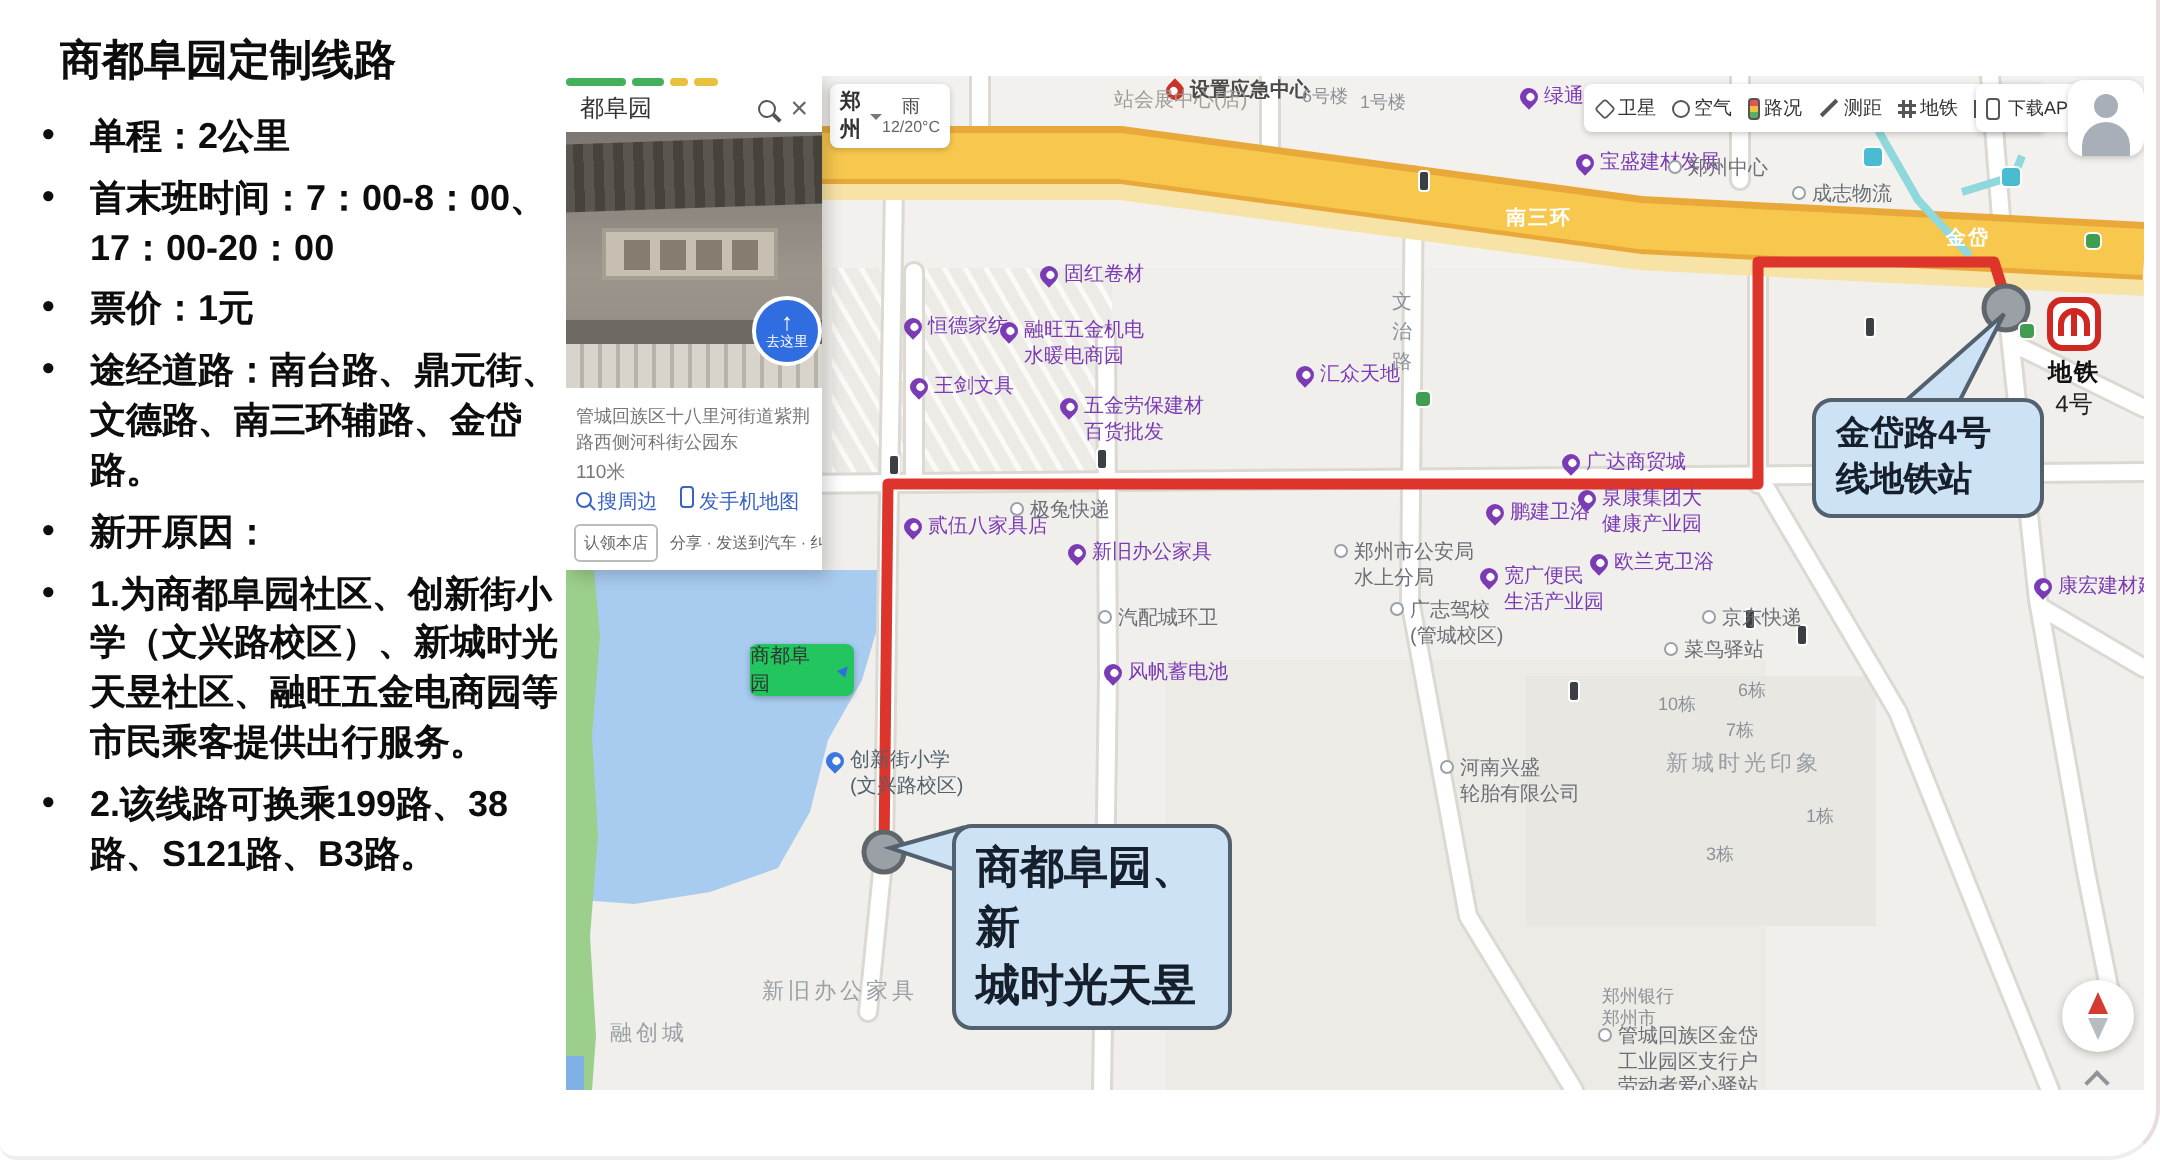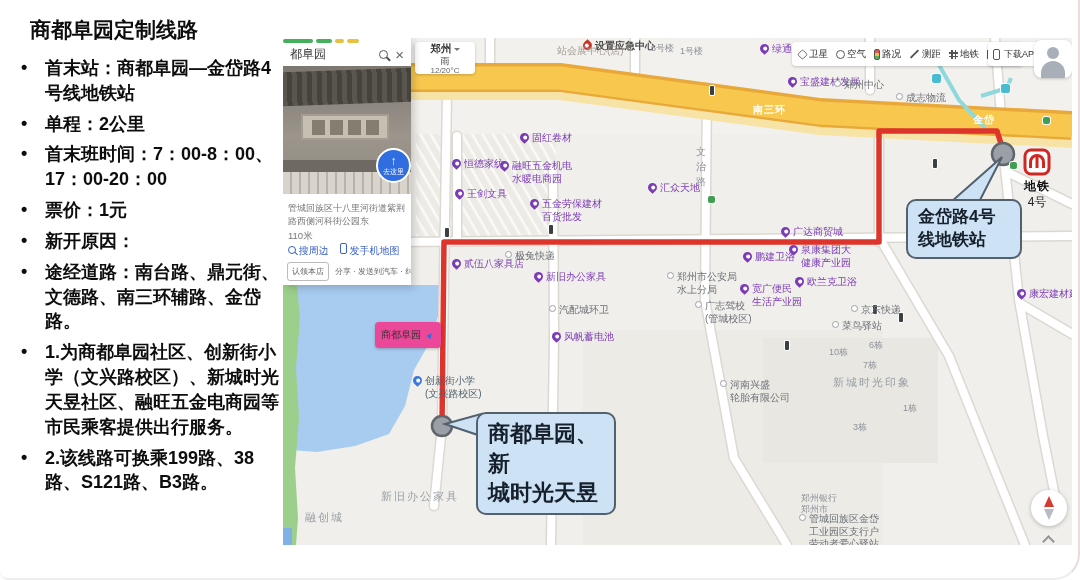--- a/index.html
+++ b/index.html
@@ -57,21 +57,21 @@
   .dist{position:absolute;left:5px;top:192px;font-size:9.5px;color:#777;}
   .acts{position:absolute;left:5px;top:205px;display:flex;gap:11px;align-items:center;color:#3a62c4;font-size:10px;}
   .acts b{font-weight:400;}
   .mag2{width:8px;height:8px;border:1.4px solid #3a62c4;border-radius:50%;position:relative;display:inline-block;box-sizing:border-box;}
   .mag2::after{content:"";position:absolute;width:4px;height:1.4px;background:#3a62c4;transform:rotate(45deg);right:-3px;bottom:-2px;}
   .ph{display:inline-block;width:7px;height:11px;border:1.4px solid currentColor;border-radius:2px;box-sizing:border-box;}
   .brow{position:absolute;left:4px;top:224px;display:flex;gap:6px;align-items:center;font-size:8px;color:#666;width:124px;overflow:hidden;}
   .claim{border:1px solid #bbb;border-radius:3px;padding:3px 4px;white-space:nowrap;}
   .share{white-space:nowrap;}
   
-  .wx{position:absolute;left:132px;top:4px;width:60px;height:32px;background:#fff;border-radius:4px;box-shadow:0 1px 3px rgba(0,0,0,.2);display:flex;align-items:center;justify-content:space-between;padding:0 5px;box-sizing:border-box;z-index:5;flex-direction:column;}
+  .wx{position:absolute;left:132px;top:4px;width:60px;height:32px;background:#fff;border-radius:4px;box-shadow:0 1px 3px rgba(0,0,0,.2);display:flex;align-items:center;justify-content:space-between;padding:0 5px;box-sizing:border-box;z-index:5;}
   .city{display:flex;align-items:center;}
   .city b{font-size:10.5px;color:#333;font-weight:600;}
   .caret{width:0;height:0;border:3.5px solid transparent;border-top-color:#777;display:inline-block;margin-left:2px;transform:translateY(2px);}
   .wcol{display:flex;flex-direction:column;align-items:center;line-height:1.15;}
   .wcol em{font-style:normal;font-size:9px;color:#444;}
   .wcol u{text-decoration:none;font-size:8px;color:#666;}
   
   .tools{position:absolute;left:509px;top:4px;height:24px;background:#fff;border-radius:4px;box-shadow:0 1px 3px rgba(0,0,0,.2);display:flex;align-items:center;z-index:5;padding:0 2px;}
   .tool{display:flex;align-items:center;gap:2px;padding:0 4px;font-size:9.5px;color:#333;border:none;background:none;font-family:inherit;height:24px;cursor:pointer;}
   .ic{width:9px;height:9px;border:1.5px solid #555;box-sizing:border-box;flex:none;}
@@ -88,44 +88,43 @@
   .bodyi{position:absolute;left:7px;top:21px;width:24px;height:17px;border-radius:12px 12px 0 0;background:#a9afb8;}
   
   .callout{position:absolute;background:var(--callout);border:2px solid var(--calloutBorder);border-radius:10px;color:#16202c;font-weight:700;white-space:pre-line;z-index:4;padding:5px 10px;line-height:1.35;}
   .co-r{left:623px;top:161px;width:92px;font-size:17px;}
   .co-l{left:193px;top:374px;width:116px;font-size:22px;}
   
   .metro{position:absolute;left:740px;top:110px;display:flex;flex-direction:column;align-items:center;z-index:3;line-height:1.1;}
   .metro b{font-size:12px;color:#111;margin-top:4px;letter-spacing:1px;}
   .metro span{font-size:12px;color:#222;margin-top:3px;}
   
-  .fuyuan{position:absolute;left:92px;top:284px;width:66px;height:26px;background:#ec4899;border-radius:4px;box-shadow:0 1px 3px rgba(0,0,0,.25);display:flex;align-items:center;justify-content:center;gap:5px;font-size:10px;color:#333;z-index:4;}
+  .fuyuan{position:absolute;left:92px;top:284px;width:52px;height:26px;background:#22c55e;border-radius:4px;box-shadow:0 1px 3px rgba(0,0,0,.25);display:flex;align-items:center;justify-content:center;gap:5px;font-size:10px;color:#333;z-index:4;}
   .nav{color:#2f6de0;font-style:normal;font-size:9px;}
   .nav::before{content:"▲";display:inline-block;transform:rotate(40deg);}
   
   .compass{position:absolute;left:748px;top:452px;width:36px;height:36px;border-radius:50%;background:#fff;box-shadow:0 1px 4px rgba(0,0,0,.25);z-index:5;}
   .nup{position:absolute;left:13px;top:6px;border:5px solid transparent;border-bottom:11px solid #d23c33;border-top:none;}
   .ndown{position:absolute;left:13px;top:19px;border:5px solid transparent;border-top:11px solid #b6bcc2;border-bottom:none;}
   .chev{position:absolute;left:760px;top:497px;width:12px;height:10px;z-index:5;}
   .chev::before{content:"";position:absolute;left:1px;top:2px;width:7px;height:7px;border-left:2px solid #909498;border-top:2px solid #909498;transform:rotate(45deg);}
 </style>
 </head>
 <body>
 
 <div class="slide">
 
   <aside class="sidebar">
     <h1>商都阜园定制线路</h1>
     <ul id="bullets">
-        <li>首末站：商都阜园—金岱路4号线地铁站</li>
         <li>单程：2公里</li>
         <li>首末班时间：7：00-8：00、17：00-20：00</li>
         <li>票价：1元</li>
+        <li>途经道路：南台路、鼎元街、文德路、南三环辅路、金岱路。</li>
         <li>新开原因：</li>
-        <li>途经道路：南台路、鼎元街、文德路、南三环辅路、金岱路。</li>
         <li>1.为商都阜园社区、创新街小学（文兴路校区）、新城时光天昱社区、融旺五金电商园等市民乘客提供出行服务。</li>
         <li>2.该线路可换乘199路、38路、S121路、B3路。</li>
       </ul>
   </aside>
 
   <div class="map" id="map">
     <svg class="base" width="789" height="507" viewBox="0 0 789 507">
       <defs>
         <pattern id="hatch" width="9" height="9" patternUnits="userSpaceOnUse" patternTransform="rotate(60)">
           <rect width="9" height="9" fill="#edebe6"></rect>

